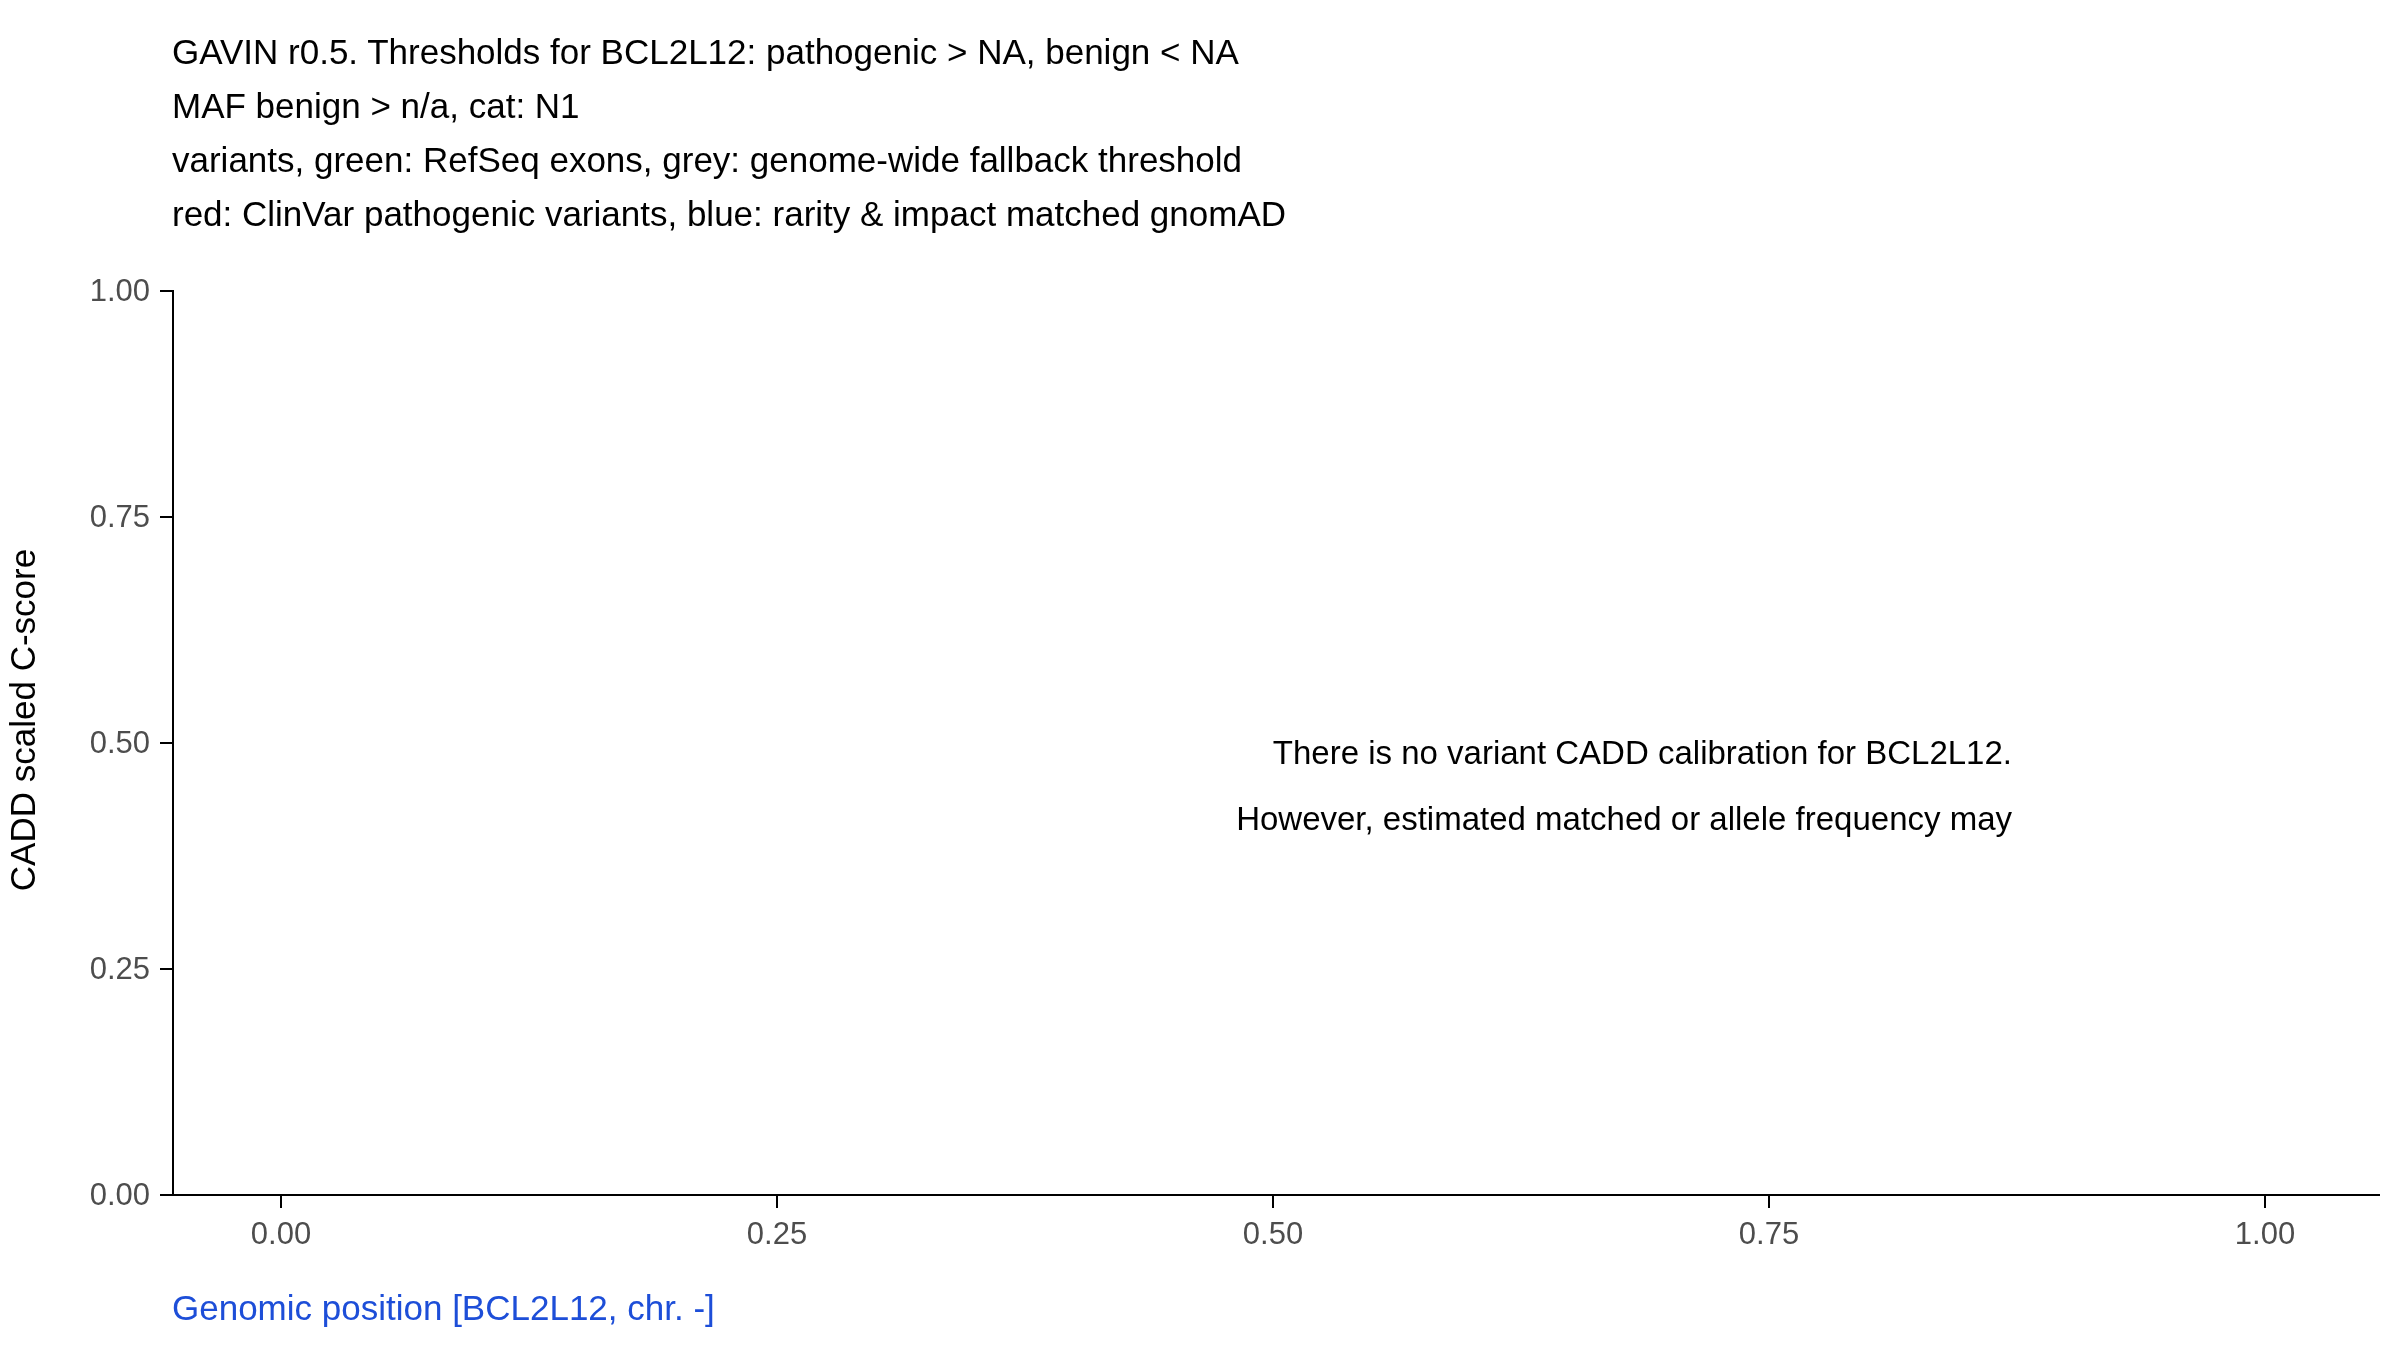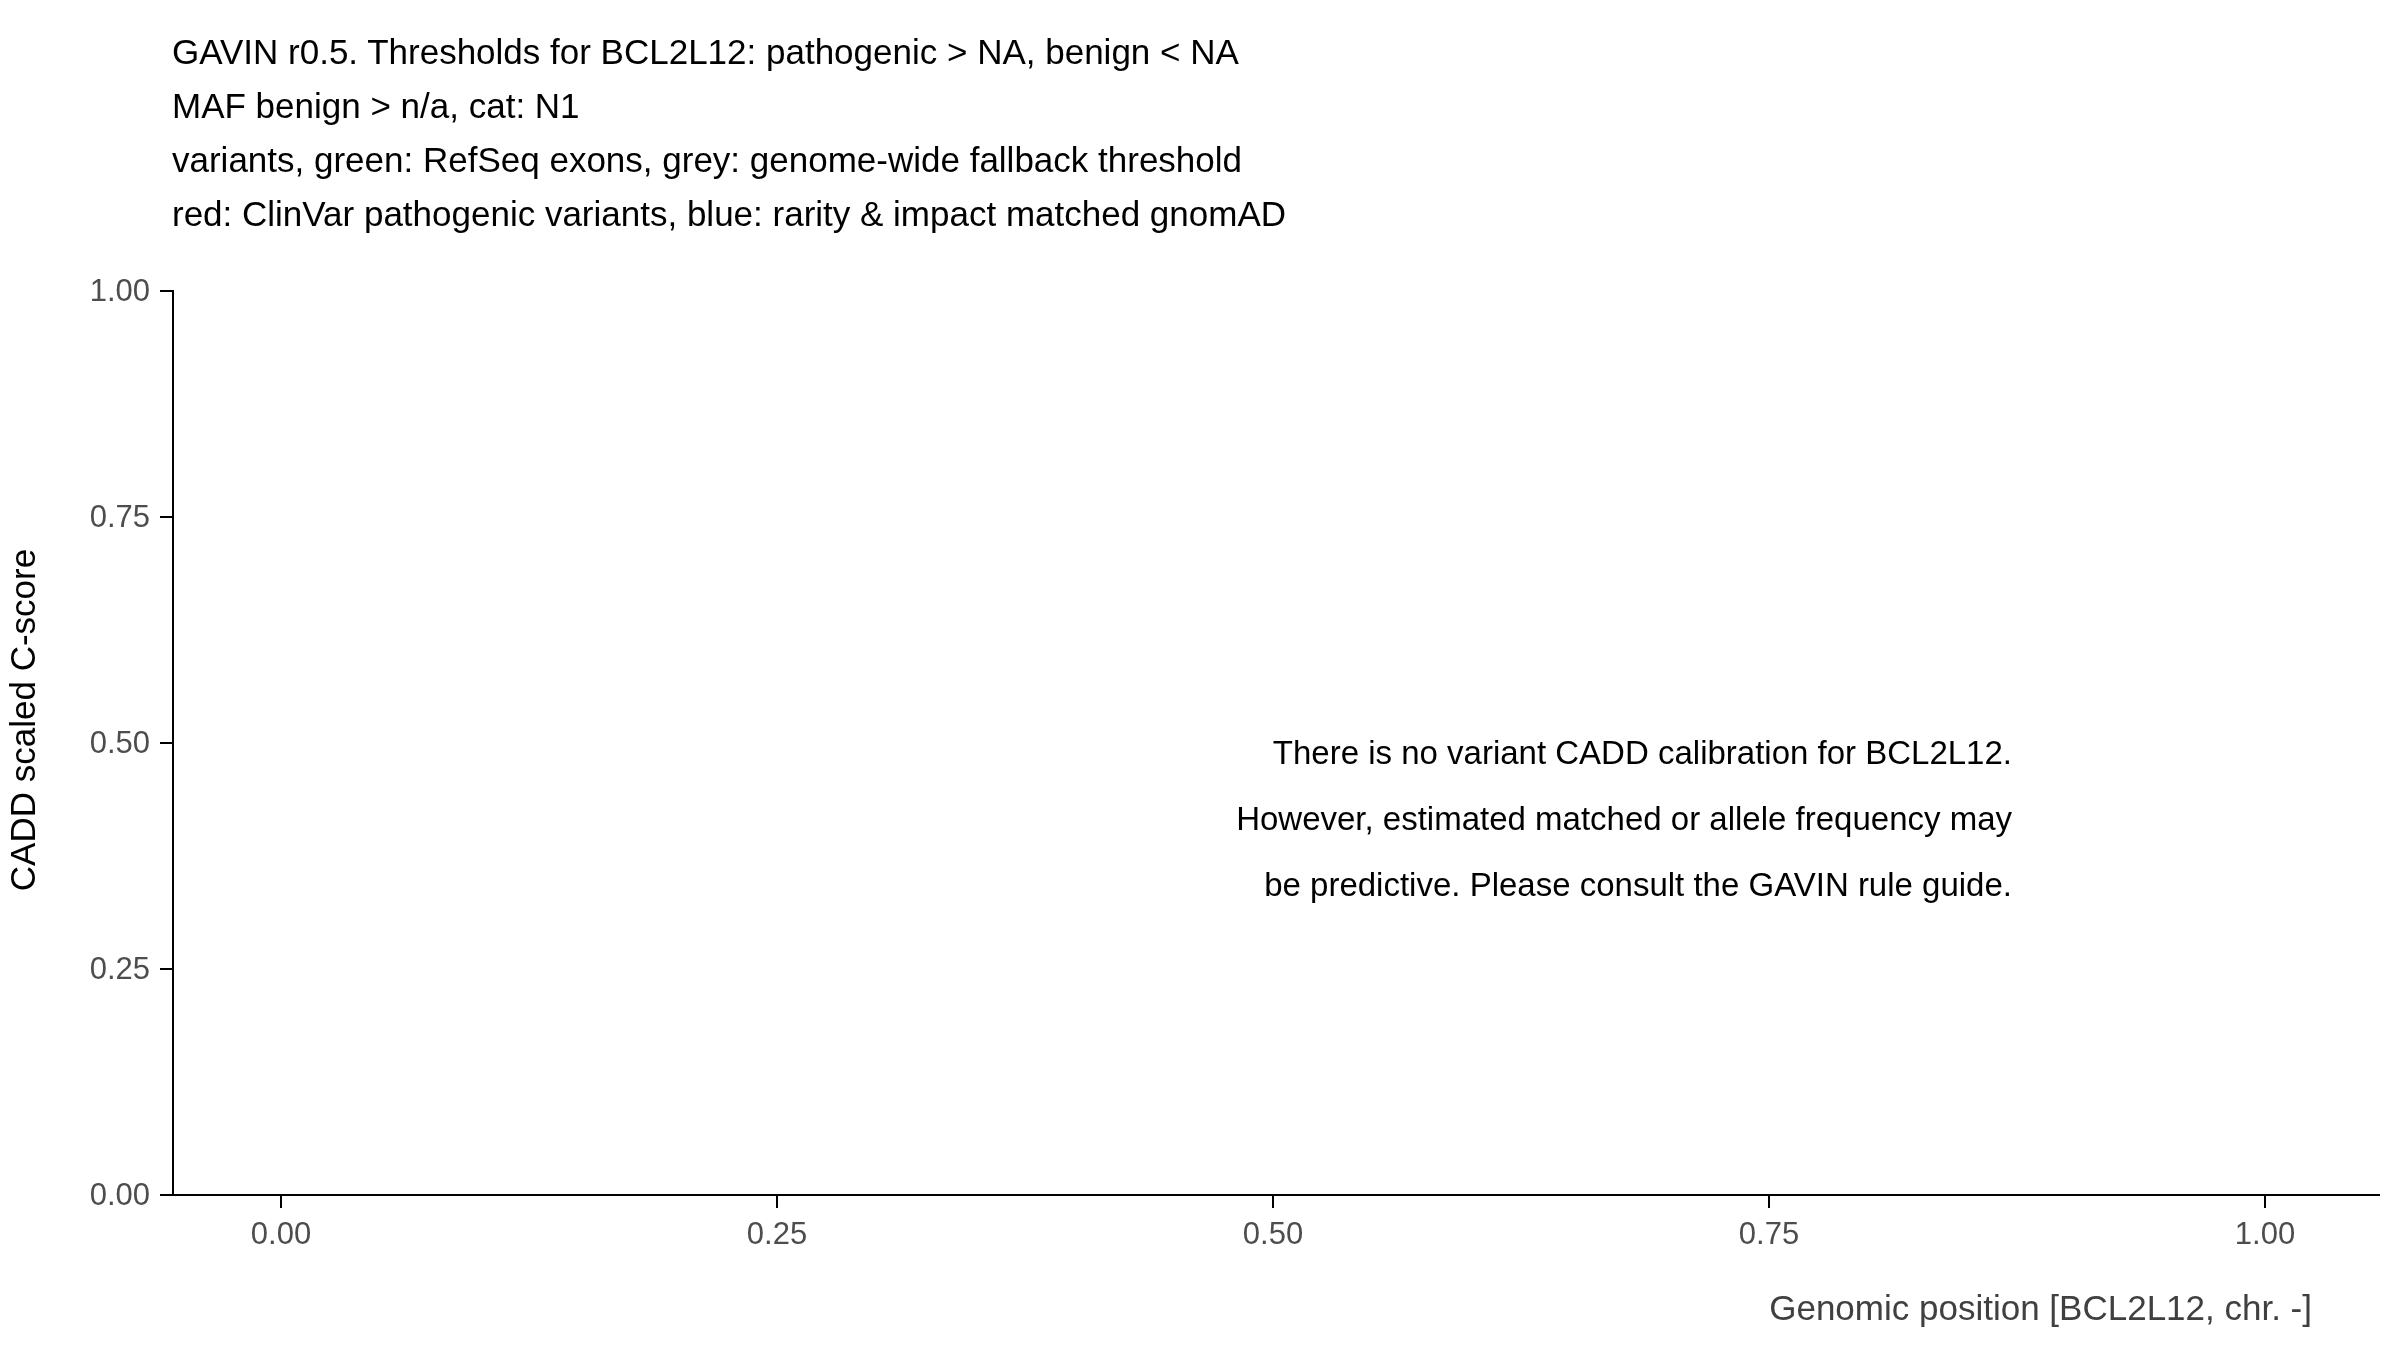--- a/index.html
+++ b/index.html
@@ -51,23 +51,23 @@
     white-space: nowrap;
     font-size: 35px;
     color: #000000;
   }
 
   .x-axis-title {
     position: absolute;
     left: 172px;
     top: 1288px;
     width: 2140px;
-    text-align: right;
+    text-align: left;
     font-size: 35px;
-    color: #404040;
+    color: #1d4ed8;
     white-space: nowrap;
   }
 
   
   .panel {
     position: absolute;
     left: 172px;
     top: 290px;
     width: 2208px;
     height: 904px;
@@ -154,21 +154,20 @@
 
   <div class="y-axis-title-wrap">
     <div class="y-axis-title-inner">CADD scaled C-score</div>
   </div>
 
   <div class="panel">
 
     <div class="annotation">
       <div class="annotation-line">There is no variant CADD calibration for BCL2L12.</div>
       <div class="annotation-line">However, estimated matched or allele frequency may</div>
-      <div class="annotation-line">be predictive. Please consult the GAVIN rule guide.</div>
     </div>
   </div>
 
   <div class="axis-line-y"></div>
   <div class="axis-line-x"></div>
 
   <div class="tick-y" style="top:1194px;"></div>
   <div class="ylab" style="top:1195px;">0.00</div>
 
   <div class="tick-y" style="top:968px;"></div>

